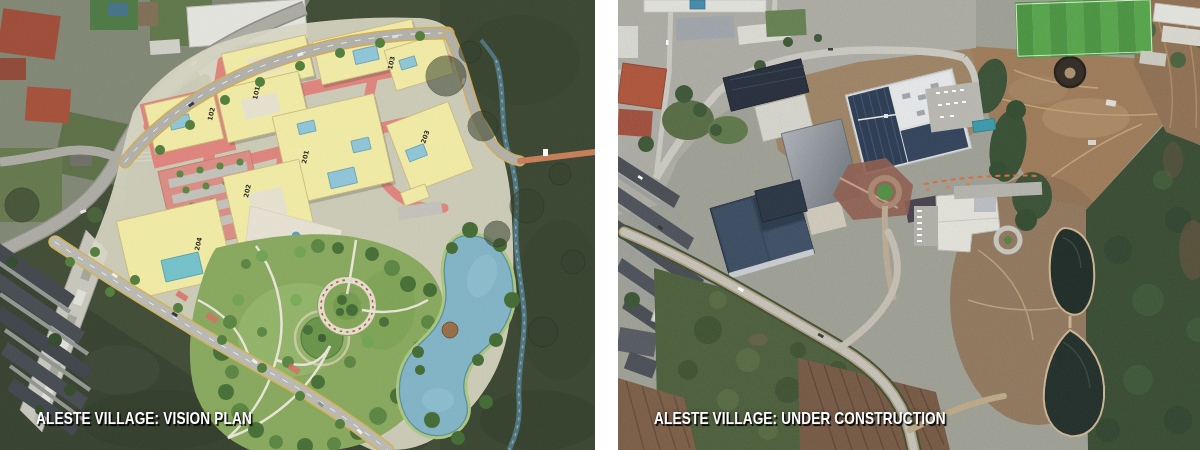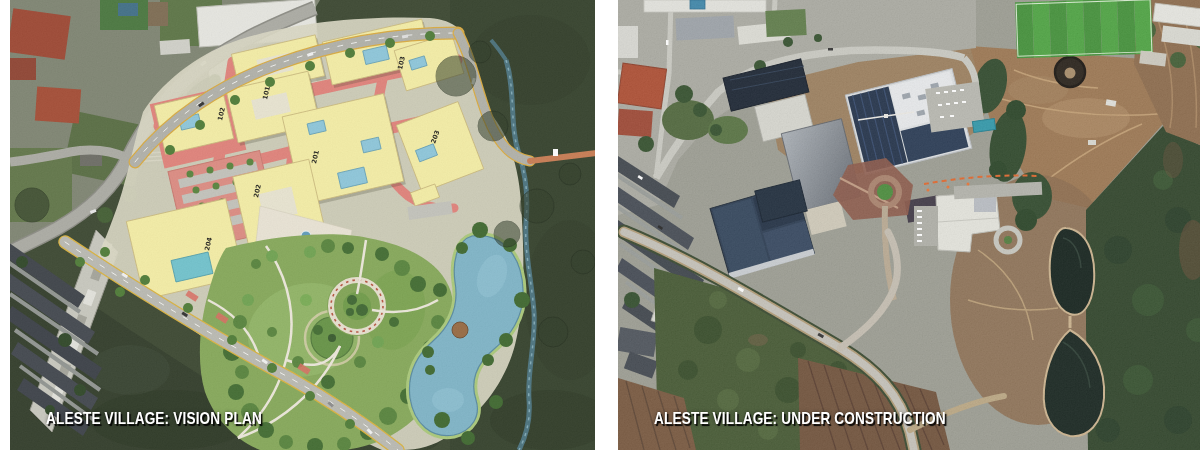--- a/index.html
+++ b/index.html
@@ -1,19 +1,19 @@
 <!DOCTYPE html>
 <html><head>
 <meta charset="utf-8">
 <style>
   html,body{margin:0;padding:0;background:#1a1a1a;}
   .stage{position:relative;width:1200px;height:450px;overflow:hidden;background:#fff;
          font-family:"Liberation Sans",sans-serif;}
   .panel{position:absolute;top:0;height:450px;width:595px;overflow:hidden;}
-  .panel.left{left:10px;}
+  .panel.left{left:0;}
   .panel.right{left:618px;}
   .divider{position:absolute;left:595px;top:0;width:10px;height:450px;background:#ffffff;}
   .panel svg{position:absolute;left:0;top:0;display:block;}
   .caption{position:absolute;left:36px;top:409px;color:#fff;font-weight:bold;font-size:17px;
            letter-spacing:.2px;white-space:nowrap;transform:scaleX(.8);transform-origin:left center;
            text-shadow:2px 2px 1px rgba(0,0,0,.9),0 0 4px rgba(0,0,0,.55);}
   .lbl{font-family:"DejaVu Sans",sans-serif;font-size:6.5px;font-weight:bold;fill:#20201a;}
 </style>
 </head>
 <body>

